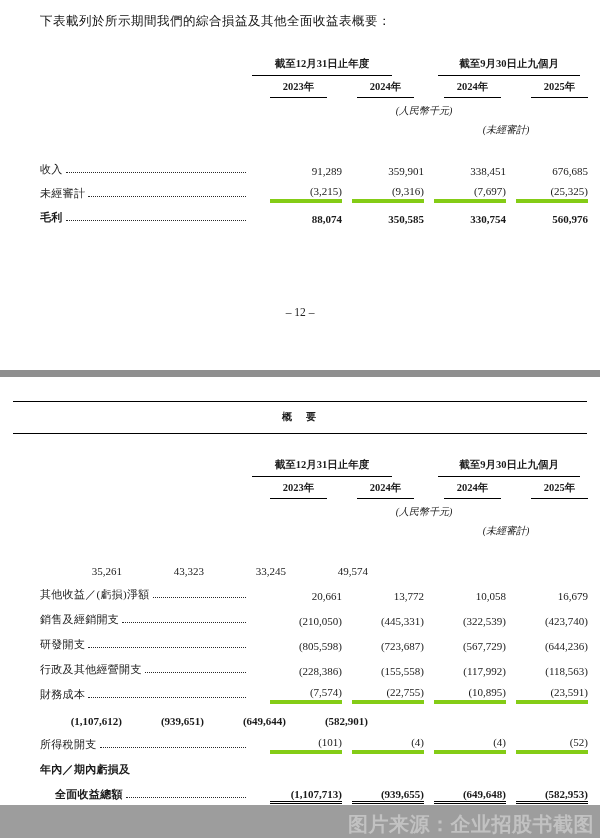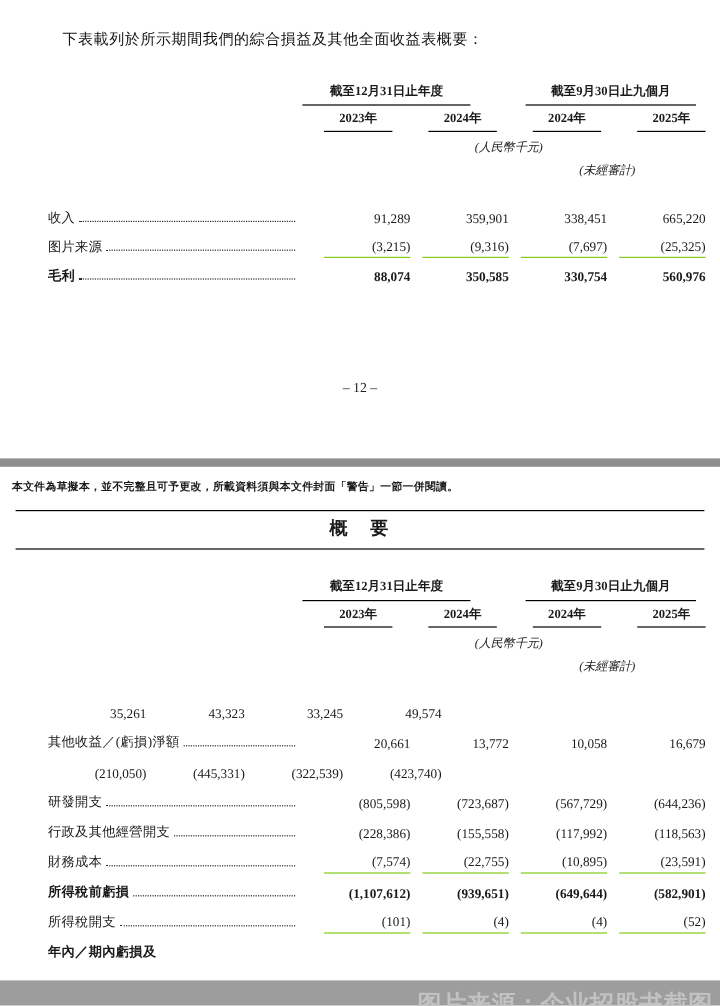--- a/index.html
+++ b/index.html
@@ -7,32 +7,32 @@
     width:600px; height:838px;
     background:#ffffff;
     font-family:"Liberation Serif","DejaVu Serif",serif;
     color:#1a1a1a;
     overflow:hidden;
   }
   .canvas { position:relative; width:600px; height:838px; background:#fff; }
 
   
   .page1 { position:relative; height:370px; }
-  .intro { margin:12px; padding:13px 20px 0 40px; font-size:12.5px; line-height:17px; color:#111; letter-spacing:.5px; }
+  .intro { margin:0; padding:13px 20px 0 40px; font-size:12.5px; line-height:17px; color:#111; letter-spacing:.5px; }
   .pagenum { position:absolute; top:306px; left:0; width:100%; text-align:center; font-size:11.5px; color:#222; }
 
   
   .divider { height:7px; background:#8f8f8f; }
 
   
   .page2 { position:relative; padding-top:10px; height:461px; }
   .disclaimer { margin:0 12px 0 10px; font-size:9px; font-weight:bold; line-height:12px; letter-spacing:.3px; }
   .rule { border-top:1.5px solid #000; margin:14px 13px 0 13px; height:0; }
   .rule2 { margin-top:7px; }
-  .sec-title { margin:6px 0 0; text-align:center; font-size:15px; font-weight:bold; line-height:18px; letter-spacing:2px; }
+  .sec-title { margin:6px 0 0; text-align:center; font-size:10px; font-weight:bold; line-height:18px; letter-spacing:2px; }
 
   
   .fin-table { width:548px; margin-left:40px; font-size:11px; }
   .p1-table { margin-top:27px; }
   .p2-table { margin-top:24px; }
 
   .hgroups { display:flex; padding-left:212px; }
   .grp { text-align:center; border-bottom:1.2px solid #000; font-weight:bold; font-size:10.5px; padding-bottom:4px; white-space:nowrap; }
   .grp1 { width:140px; }
   .hspacer { width:46px; }
@@ -47,21 +47,21 @@
   .rows { margin-top:18px; }
   .p2-table .rows { margin-top:16px; }
   .frow { display:flex; align-items:flex-end; height:24px; }
   .p2-table .frow { height:25px; }
   .flabel { width:220px; display:flex; align-items:baseline; overflow:hidden; padding-bottom:2px; }
   .flabel.wide { width:548px; }
   .ltext { white-space:nowrap; letter-spacing:.3px; }
   .ltext.indent { padding-left:15px; }
   .leader { flex:1; border-bottom:1.5px dotted #2a2a2a; margin:0 14px 3px 3px; min-width:8px; }
   .fval { width:72px; margin-left:10px; text-align:right; padding-bottom:2px; white-space:nowrap; }
-  .fval.ul { border-bottom:1px solid #84cc16; }
+  .fval.ul { border-bottom:4px solid #84cc16; }
   .fval.dul { border-bottom:3px double #000; padding-bottom:1px; }
   .bold { font-weight:bold; }
 
   
   .watermark-bar {
     position:absolute; left:0; bottom:0; width:600px; height:33px;
     background:rgba(136,136,136,0.82);
     display:flex; align-items:flex-end; justify-content:flex-end;
     padding-right:6px; box-sizing:border-box;
   }
@@ -95,25 +95,25 @@
 
       <div class="rows">
         <div class="frow">
           <div class="flabel">
               <span class="ltext">收入</span>
               <span class="leader"></span>
             </div>
           <div class="fval">91,289</div>
           <div class="fval">359,901</div>
           <div class="fval">338,451</div>
-          <div class="fval">665,220</div>
-        </div>
-        <div class="frow">
-          <div class="flabel">
-              <span class="ltext">图片来源</span>
+          <div class="fval">676,685</div>
+        </div>
+        <div class="frow">
+          <div class="flabel">
+              <span class="ltext">未經審計</span>
               <span class="leader"></span>
             </div>
           <div class="fval ul">(3,215)</div>
           <div class="fval ul">(9,316)</div>
           <div class="fval ul">(7,697)</div>
           <div class="fval ul">(25,325)</div>
         </div>
         <div class="frow bold">
           <div class="flabel">
               <span class="ltext">毛利</span>
@@ -126,21 +126,20 @@
         </div>
       </div>
     </div>
 
     <div class="pagenum">– 12 –</div>
   </section>
 
   <div class="divider"></div>
 
   <section class="page2">
-    <p class="disclaimer">本文件為草擬本，並不完整且可予更改，所載資料須與本文件封面「警告」一節一併閱讀。</p>
     <div class="rule"></div>
     <h1 class="sec-title">概　要</h1>
     <div class="rule rule2"></div>
 
     <div class="fin-table p2-table">
       <div class="hgroups">
         <div class="grp grp1">截至12月31日止年度</div>
         <div class="hspacer"></div>
         <div class="grp grp2">截至9月30日止九個月</div>
       </div>
@@ -164,20 +163,24 @@
           <div class="flabel">
               <span class="ltext">其他收益／(虧損)淨額</span>
               <span class="leader"></span>
             </div>
           <div class="fval">20,661</div>
           <div class="fval">13,772</div>
           <div class="fval">10,058</div>
           <div class="fval">16,679</div>
         </div>
         <div class="frow">
+          <div class="flabel">
+              <span class="ltext">銷售及經銷開支</span>
+              <span class="leader"></span>
+            </div>
           <div class="fval">(210,050)</div>
           <div class="fval">(445,331)</div>
           <div class="fval">(322,539)</div>
           <div class="fval">(423,740)</div>
         </div>
         <div class="frow">
           <div class="flabel">
               <span class="ltext">研發開支</span>
               <span class="leader"></span>
             </div>
@@ -200,44 +203,50 @@
           <div class="flabel">
               <span class="ltext">財務成本</span>
               <span class="leader"></span>
             </div>
           <div class="fval ul">(7,574)</div>
           <div class="fval ul">(22,755)</div>
           <div class="fval ul">(10,895)</div>
           <div class="fval ul">(23,591)</div>
         </div>
         <div class="frow bold">
-          <div class="flabel">
-              <span class="ltext">所得稅前虧損</span>
-              <span class="leader"></span>
-            </div>
           <div class="fval">(1,107,612)</div>
           <div class="fval">(939,651)</div>
           <div class="fval">(649,644)</div>
           <div class="fval">(582,901)</div>
         </div>
         <div class="frow">
           <div class="flabel">
               <span class="ltext">所得稅開支</span>
               <span class="leader"></span>
             </div>
           <div class="fval ul">(101)</div>
           <div class="fval ul">(4)</div>
           <div class="fval ul">(4)</div>
           <div class="fval ul">(52)</div>
         </div>
         <div class="frow bold">
           <div class="flabel wide">
               <span class="ltext">年內／期內虧損及</span>
             </div>
         </div>
+        <div class="frow bold">
+          <div class="flabel">
+              <span class="ltext indent">全面收益總額</span>
+              <span class="leader"></span>
+            </div>
+          <div class="fval dul">(1,107,713)</div>
+          <div class="fval dul">(939,655)</div>
+          <div class="fval dul">(649,648)</div>
+          <div class="fval dul">(582,953)</div>
+        </div>
       </div>
     </div>
   </section>
 
   <div class="watermark-bar">
     <span class="watermark-text">图片来源：企业招股书截图</span>
   </div>
 
 </div>
 

